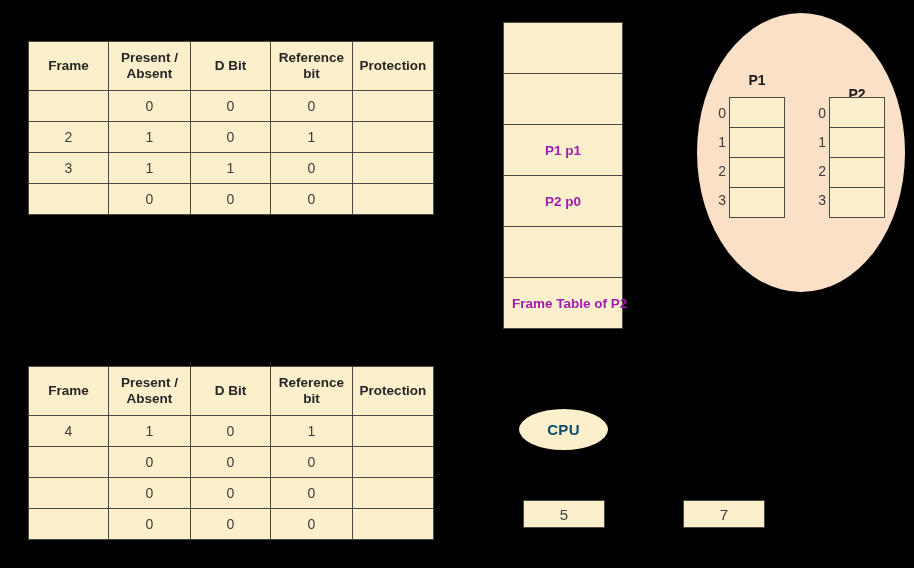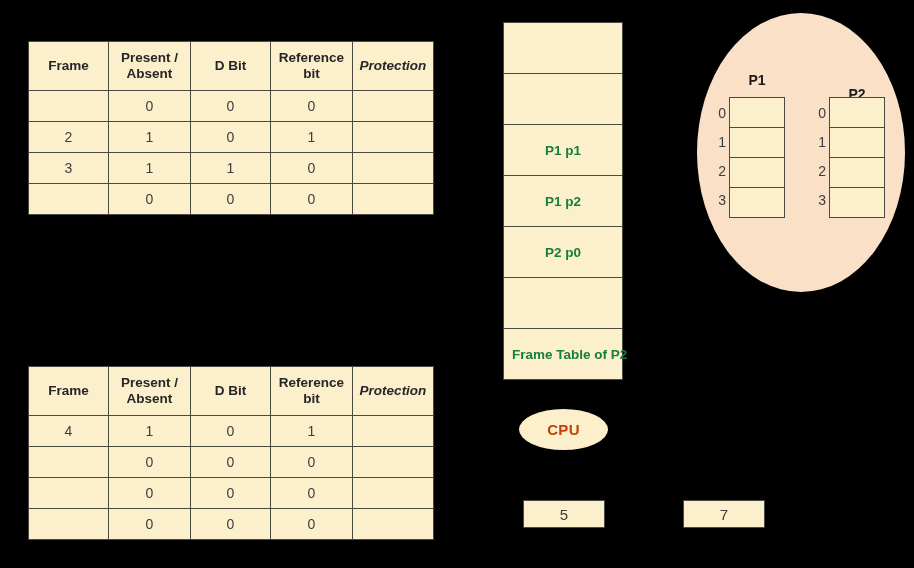--- a/index.html
+++ b/index.html
@@ -41,33 +41,33 @@
   .ptable td {
     font-weight: normal;
     height: 30px;
     color: #3d3d3d;
     font-size: 14px;
   }
   .col-frame  { width: 79px; margin-top: 8px; }
   .col-pa     { width: 81px; }
   .col-dbit   { width: 79px; }
   .col-ref    { width: 81px; }
-  .col-prot   { width: 80px; font-style: italic; }
+  .col-prot   { width: 80px; }
 
   
   .memcol {
     position: absolute;
     border-collapse: collapse;
     table-layout: fixed;
     width: 120px;
   }
   .memcol td {
     border: 1px solid #4a4a42;
     background: #FCEFCB;
-    color: #15803d;
+    color: #a21caf;
     font-weight: bold;
     font-size: 13.5px;
     text-align: center;
     vertical-align: middle;
     height: 34px;
     padding: 8px;
     white-space: nowrap;
     margin-left: 9px;
   }
 
@@ -108,21 +108,21 @@
   
   .cpu-ellipse {
     position: absolute;
     background: #FCEFCB;
     border-radius: 50%;
     display: flex;
     align-items: center;
     justify-content: center;
     font-size: 15px;
     font-weight: bold;
-    color: #c2410c;
+    color: #0c4a6e;
     letter-spacing: 0.3px;
   }
 
   
   .valbox {
     position: absolute;
     background: #FCEFCB;
     border: 1px solid #4a4a42;
     display: flex;
     align-items: center;
@@ -249,23 +249,20 @@
       <tr>
         <td></td>
       </tr>
       <tr>
         <td></td>
       </tr>
       <tr>
         <td>P1 p1</td>
       </tr>
       <tr>
-        <td>P1 p2</td>
-      </tr>
-      <tr>
         <td>P2 p0</td>
       </tr>
       <tr>
         <td></td>
       </tr>
       <tr>
         <td>Frame Table of P2</td>
       </tr>
     </tbody>
   </table>

